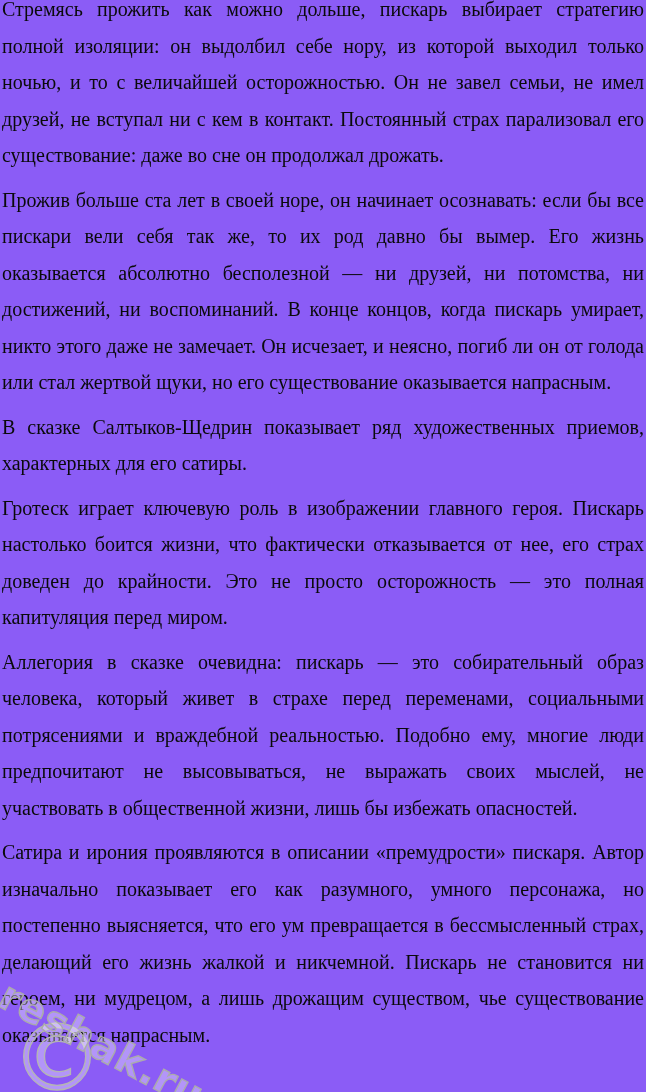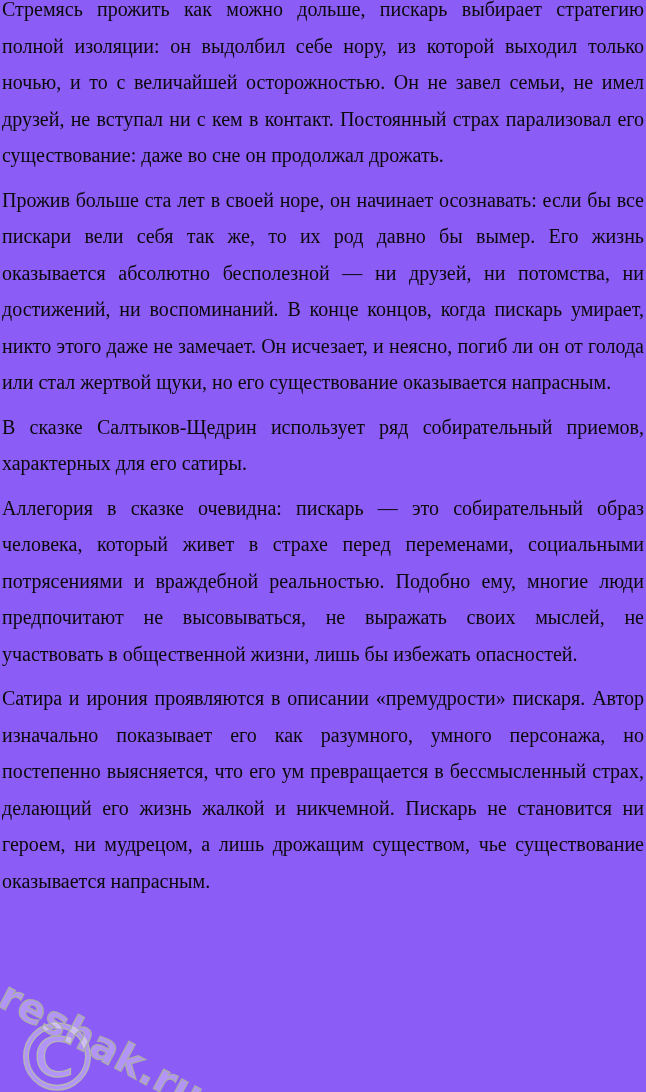--- a/index.html
+++ b/index.html
@@ -58,21 +58,22 @@
   }
 </style>
 </head>
 <body>
 
 <div class="page">
 
   <div class="text-block">
     <p>Стремясь прожить как можно дольше, пискарь выбирает стратегию полной изоляции: он выдолбил себе нору, из которой выходил только ночью, и то с величайшей осторожностью. Он не завел семьи, не имел друзей, не вступал ни с кем в контакт. Постоянный страх парализовал его существование: даже во сне он продолжал дрожать.</p>
     <p>Прожив больше ста лет в своей норе, он начинает осознавать: если бы все пискари вели себя так же, то их род давно бы вымер. Его жизнь оказывается абсолютно бесполезной — ни друзей, ни потомства, ни достижений, ни воспоминаний. В конце концов, когда пискарь умирает, никто этого даже не замечает. Он исчезает, и неясно, погиб ли он от голода или стал жертвой щуки, но его существование оказывается напрасным.</p>
-    <p>В сказке Салтыков-Щедрин использует ряд собирательный приемов, характерных для его сатиры.</p>
+    <p>В сказке Салтыков-Щедрин показывает ряд художественных приемов, характерных для его сатиры.</p>
+    <p>Гротеск играет ключевую роль в изображении главного героя. Пискарь настолько боится жизни, что фактически отказывается от нее, его страх доведен до крайности. Это не просто осторожность — это полная капитуляция перед миром.</p>
     <p>Аллегория в сказке очевидна: пискарь — это собирательный образ человека, который живет в страхе перед переменами, социальными потрясениями и враждебной реальностью. Подобно ему, многие люди предпочитают не высовываться, не выражать своих мыслей, не участвовать в общественной жизни, лишь бы избежать опасностей.</p>
     <p>Сатира и ирония проявляются в описании «премудрости» пискаря. Автор изначально показывает его как разумного, умного персонажа, но постепенно выясняется, что его ум превращается в бессмысленный страх, делающий его жизнь жалкой и никчемной. Пискарь не становится ни героем, ни мудрецом, а лишь дрожащим существом, чье существование оказывается напрасным.</p>
   </div>
 
   <svg class="wm" width="646" height="1092" viewBox="0 0 646 1092" aria-hidden="true">
     <text class="wm-copy" x="57" y="1090" text-anchor="middle">©</text>
     <text class="wm-text" x="-4" y="1005" transform="rotate(28 -4 1005)">reshak.ru</text>
   </svg>
 
 </div>

